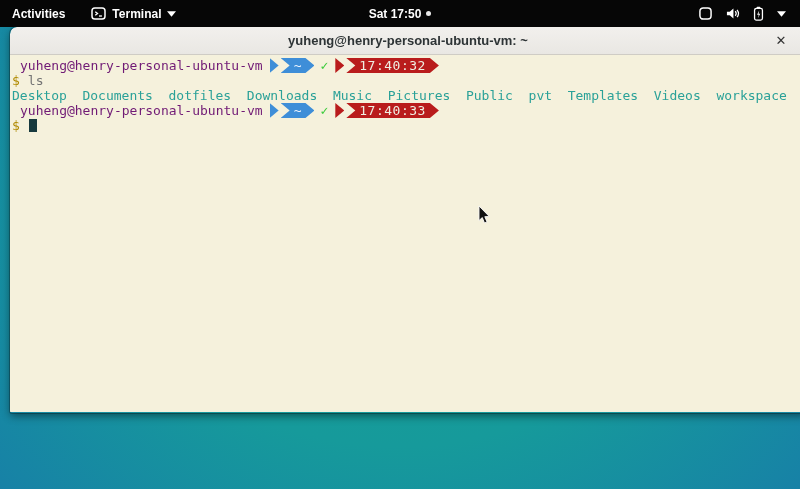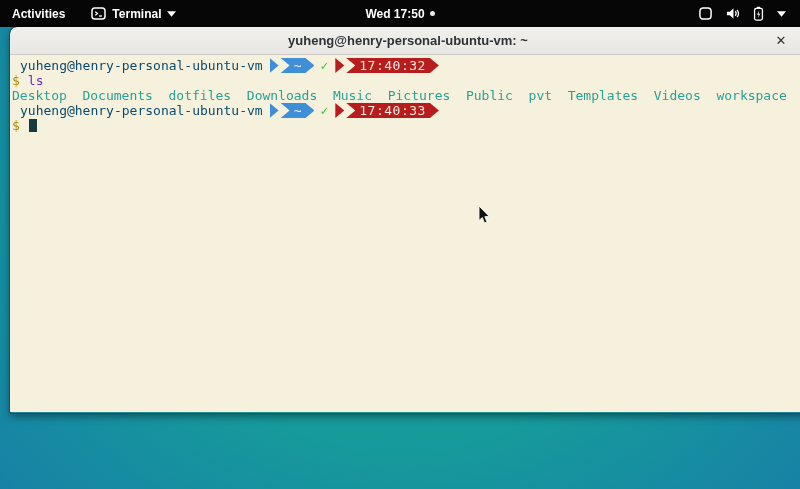--- a/index.html
+++ b/index.html
@@ -46,33 +46,33 @@
     display:flex; align-items:center; justify-content:center;
     color:#333; font-size:13px; cursor:pointer;
   }
   .termbody {
     height:357px; background:#f5f1dc; padding:3px 2px 0 2px;
     font-family:"DejaVu Sans Mono", monospace; font-size:13px; line-height:15px;
     color:#55524a; cursor:text;
   }
   .tline { height:15px; display:flex; align-items:stretch; white-space:pre; }
   .tline > span { display:block; }
-  .u-text { color:#0c4a6e; padding-left:8px; }
+  .u-text { color:#701a75; padding-left:8px; }
   
   .pl-tri { width:9px; height:15px; margin-left:7px; margin-right:2px;
     clip-path:polygon(0 0, 100% 50%, 0 100%); }
   .pl-seg { height:15px; padding:0 13px; line-height:15px;
     clip-path:polygon(0 0, calc(100% - 9px) 0, 100% 50%, calc(100% - 9px) 100%, 0 100%, 9px 50%); }
   .blue  { background:#3e8ed8; }
   .blue-t { color:#eaf4ff; }
   .dark  { background:#b91c1c; }
   .dark-t { color:#efeee2; letter-spacing:0.5px; }
   .check { color:#3acb3a; margin-left:6px; font-weight:700; }
   .dollar { color:#b08a00; }
-  .cmd { color:#6d28d9; margin-left:8px; }
+  .cmd { color:#737373; margin-left:8px; }
   .dirs { color:#2aa198;text-align:right; }
   .cursor-block { width:8px; height:13px; background:#173a3e; margin-left:9px; margin-top:1px; }
   
   .mouse { position:absolute; left:478px; top:206px; z-index:40; pointer-events:none; }
 </style>
 </head>
 <body>
 
 <div class="topbar">
   <div class="tb-left">
@@ -90,21 +90,21 @@
       <span>Terminal</span>
       <span>
         <svg width="9" height="6" viewBox="0 0 10 6">
             <path d="M0 0 h10 L5 6 z" fill="#fff"></path>
           </svg>
       </span>
     </div>
   </div>
   <div class="tb-center">
     <div class="clock-btn">
-      <span>Wed 17:50</span>
+      <span>Sat 17:50</span>
       <span class="notif-dot"></span>
     </div>
   </div>
   <div class="tb-right">
     <span>
       <svg width="13" height="13" viewBox="0 0 14 14">
           <rect x="1" y="1" width="12" height="12" rx="3.5" fill="none" stroke="#fff" stroke-width="1.6"></rect>
         </svg>
     </span>
     <span>

